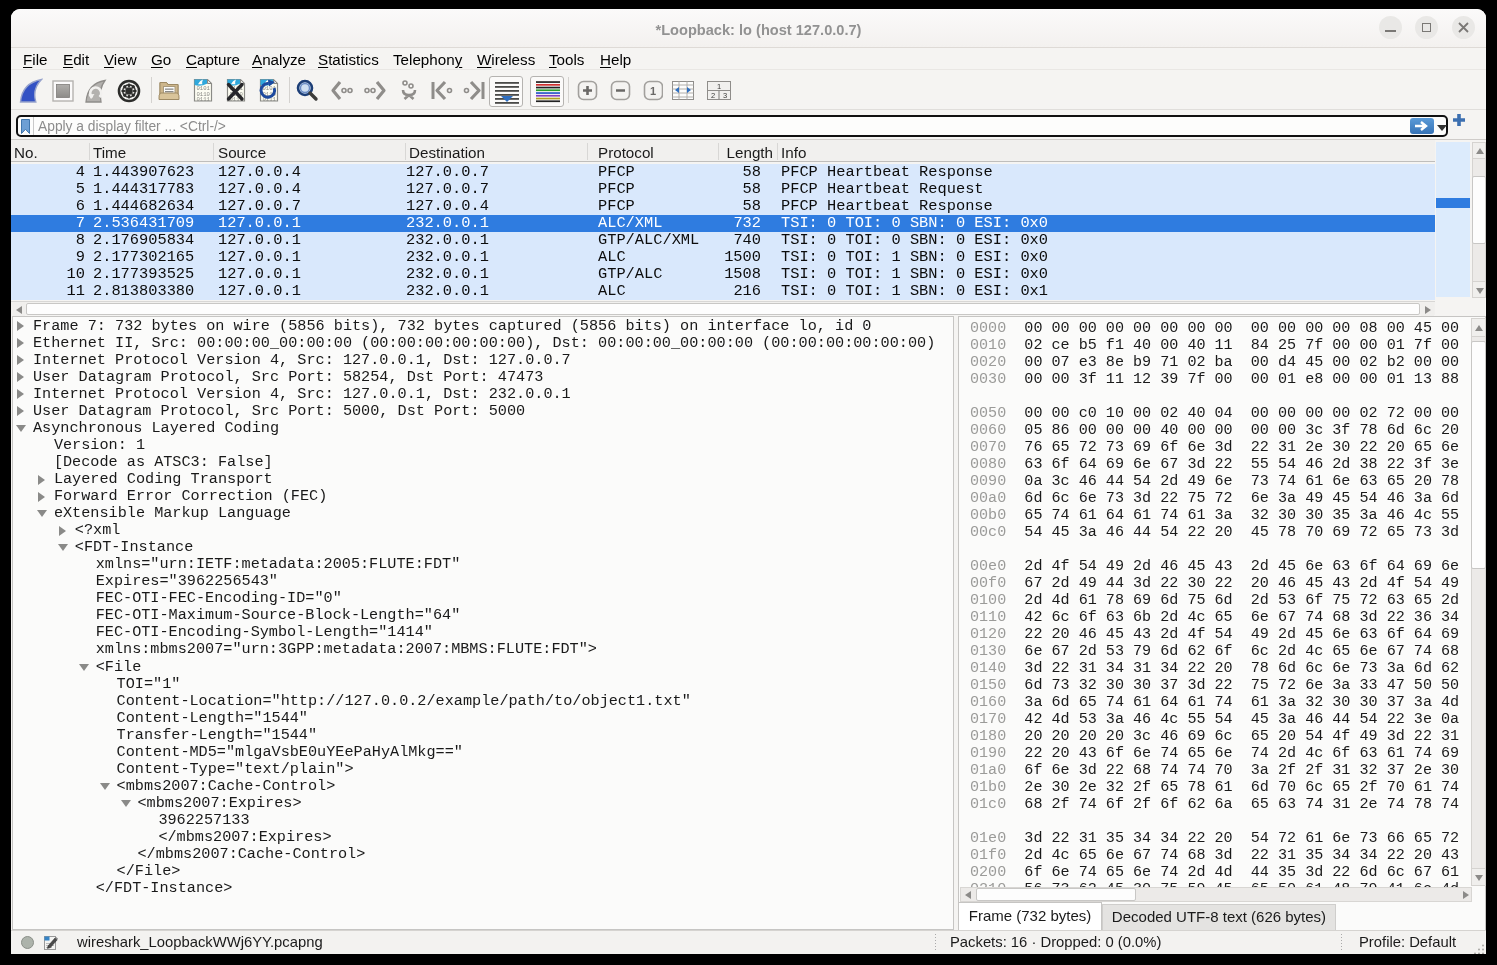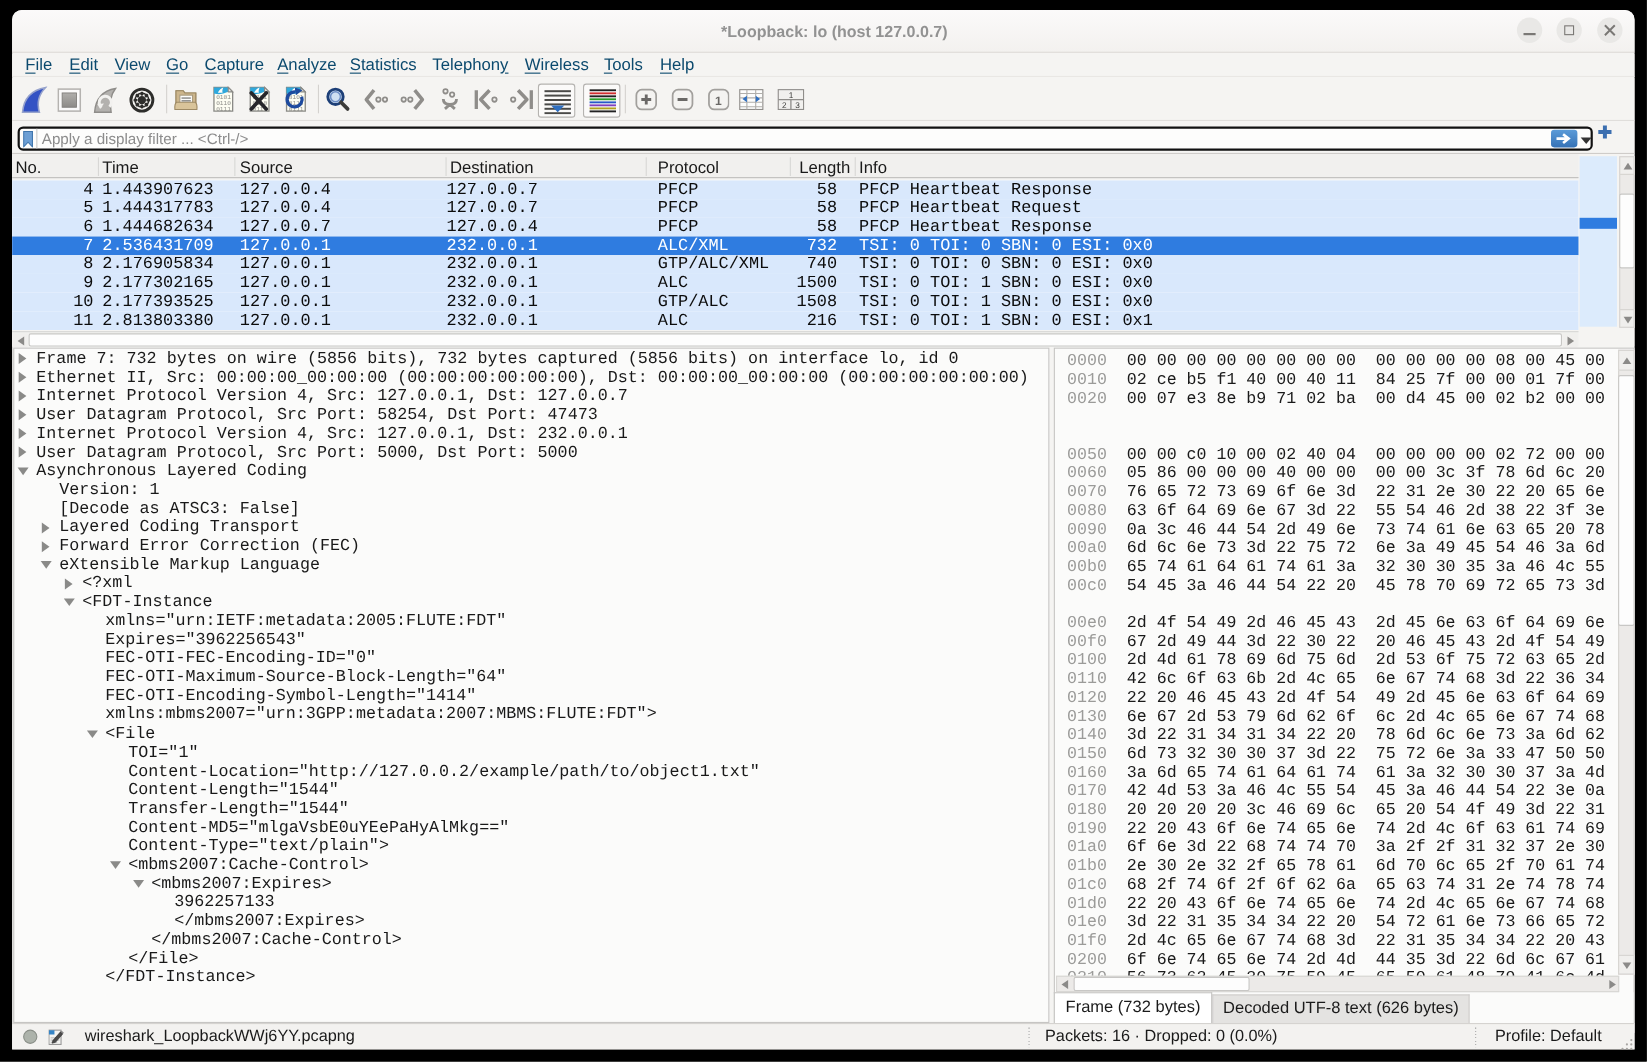--- a/index.html
+++ b/index.html
@@ -7,21 +7,21 @@
 #win{position:absolute;left:11px;top:9px;width:1475px;height:945px;
   background:#f5f4f2;border-radius:9px 9px 0 0;overflow:hidden;}
 .abs{position:absolute;}
 
 #titlebar{left:0;top:0;width:100%;height:39px;
   background:linear-gradient(#fbfafa,#f3f1ef);border-bottom:1px solid #dedad6;}
 #title{left:10px;width:100%;text-align:center;top:13px;font-weight:bold;font-size:14.6px;color:#929292;}
 .wbtn{width:23px;height:23px;border-radius:50%;background:#e9e8e6;top:7px;}
 
 #menubar{left:0;top:40px;width:100%;height:21px;background:#f5f4f2;border-bottom:1px solid #e9e7e4;}
-.mi{top:2px;font-size:15.2px;color:#0c4a6e;}
+.mi{top:2px;font-size:15.2px;color:#000000;}
 .mi u{text-decoration-thickness:1px;text-underline-offset:2px;}
 
 #toolbar{left:0;top:62px;width:100%;height:39px;background:#f5f4f2;border-bottom:1px solid #e0dedb;}
 .tsep{width:1px;height:26px;top:6px;background:#d4d2cf;}
 
 #filterrow{left:0;top:101px;width:100%;height:30px;background:#f5f4f2;border-bottom:1px solid #cfccc9;}
 #filterbox{left:5px;top:5px;width:1432px;height:22px;background:#fdfdfc;border:2px solid #111;border-radius:5px;}
 #fbsep{left:15px;top:0px;width:1px;height:18px;background:#c9c9c9;}
 #ftext{left:20px;top:2px;font-size:13.8px;color:#8c8c8c;}
 #fgo{left:1392px;top:1px;width:24px;height:16px;border-radius:3px;background:linear-gradient(#5b9bd8,#3572b6);}
@@ -425,20 +425,21 @@
 <div class="dline" style="left:145.4px;top:494.95px">3962257133</div>
 <div class="dline" style="left:145.4px;top:512.00px">&lt;/mbms2007:Expires&gt;</div>
 <div class="dline" style="left:124.5px;top:529.05px">&lt;/mbms2007:Cache-Control&gt;</div>
 <div class="dline" style="left:103.6px;top:546.10px">&lt;/File&gt;</div>
 <div class="dline" style="left:82.7px;top:563.15px">&lt;/FDT-Instance&gt;</div>
 </div>
 <div id="hexpane" class="abs">
 <div class="xrow" style="top:3.0px"><span class="a">0000</span>  00 00 00 00 00 00 00 00  00 00 00 00 08 00 45 00</div>
 <div class="xrow" style="top:20.0px"><span class="a">0010</span>  02 ce b5 f1 40 00 40 11  84 25 7f 00 00 01 7f 00</div>
 <div class="xrow" style="top:37.0px"><span class="a">0020</span>  00 07 e3 8e b9 71 02 ba  00 d4 45 00 02 b2 00 00</div>
+<div class="xrow" style="top:54.0px"><span class="a">0030</span>  00 00 3f 11 12 39 7f 00  00 01 e8 00 00 01 13 88</div>
 <div class="xrow" style="top:88.0px"><span class="a">0050</span>  00 00 c0 10 00 02 40 04  00 00 00 00 02 72 00 00</div>
 <div class="xrow" style="top:105.0px"><span class="a">0060</span>  05 86 00 00 00 40 00 00  00 00 3c 3f 78 6d 6c 20</div>
 <div class="xrow" style="top:122.0px"><span class="a">0070</span>  76 65 72 73 69 6f 6e 3d  22 31 2e 30 22 20 65 6e</div>
 <div class="xrow" style="top:139.0px"><span class="a">0080</span>  63 6f 64 69 6e 67 3d 22  55 54 46 2d 38 22 3f 3e</div>
 <div class="xrow" style="top:156.0px"><span class="a">0090</span>  0a 3c 46 44 54 2d 49 6e  73 74 61 6e 63 65 20 78</div>
 <div class="xrow" style="top:173.0px"><span class="a">00a0</span>  6d 6c 6e 73 3d 22 75 72  6e 3a 49 45 54 46 3a 6d</div>
 <div class="xrow" style="top:190.0px"><span class="a">00b0</span>  65 74 61 64 61 74 61 3a  32 30 30 35 3a 46 4c 55</div>
 <div class="xrow" style="top:207.0px"><span class="a">00c0</span>  54 45 3a 46 44 54 22 20  45 78 70 69 72 65 73 3d</div>
 <div class="xrow" style="top:241.0px"><span class="a">00e0</span>  2d 4f 54 49 2d 46 45 43  2d 45 6e 63 6f 64 69 6e</div>
 <div class="xrow" style="top:258.0px"><span class="a">00f0</span>  67 2d 49 44 3d 22 30 22  20 46 45 43 2d 4f 54 49</div>
@@ -448,21 +449,20 @@
 <div class="xrow" style="top:326.0px"><span class="a">0130</span>  6e 67 2d 53 79 6d 62 6f  6c 2d 4c 65 6e 67 74 68</div>
 <div class="xrow" style="top:343.0px"><span class="a">0140</span>  3d 22 31 34 31 34 22 20  78 6d 6c 6e 73 3a 6d 62</div>
 <div class="xrow" style="top:360.0px"><span class="a">0150</span>  6d 73 32 30 30 37 3d 22  75 72 6e 3a 33 47 50 50</div>
 <div class="xrow" style="top:377.0px"><span class="a">0160</span>  3a 6d 65 74 61 64 61 74  61 3a 32 30 30 37 3a 4d</div>
 <div class="xrow" style="top:394.0px"><span class="a">0170</span>  42 4d 53 3a 46 4c 55 54  45 3a 46 44 54 22 3e 0a</div>
 <div class="xrow" style="top:411.0px"><span class="a">0180</span>  20 20 20 20 3c 46 69 6c  65 20 54 4f 49 3d 22 31</div>
 <div class="xrow" style="top:428.0px"><span class="a">0190</span>  22 20 43 6f 6e 74 65 6e  74 2d 4c 6f 63 61 74 69</div>
 <div class="xrow" style="top:445.0px"><span class="a">01a0</span>  6f 6e 3d 22 68 74 74 70  3a 2f 2f 31 32 37 2e 30</div>
 <div class="xrow" style="top:462.0px"><span class="a">01b0</span>  2e 30 2e 32 2f 65 78 61  6d 70 6c 65 2f 70 61 74</div>
 <div class="xrow" style="top:479.0px"><span class="a">01c0</span>  68 2f 74 6f 2f 6f 62 6a  65 63 74 31 2e 74 78 74</div>
-<div class="xrow" style="top:496.0px"><span class="a">01d0</span>  22 20 43 6f 6e 74 65 6e  74 2d 4c 65 6e 67 74 68</div>
 <div class="xrow" style="top:513.0px"><span class="a">01e0</span>  3d 22 31 35 34 34 22 20  54 72 61 6e 73 66 65 72</div>
 <div class="xrow" style="top:530.0px"><span class="a">01f0</span>  2d 4c 65 6e 67 74 68 3d  22 31 35 34 34 22 20 43</div>
 <div class="xrow" style="top:547.0px"><span class="a">0200</span>  6f 6e 74 65 6e 74 2d 4d  44 35 3d 22 6d 6c 67 61</div>
 <div class="xrow" style="top:564.0px"><span class="a">0210</span>  56 73 62 45 30 75 59 45  65 50 61 48 79 41 6c 4d</div>
 <div class="abs" style="left:0;top:585px;width:526px;height:38px;background:#fbfbfa"></div>
 <div class="abs" style="left:1px;top:570px;width:512px;height:15px;background:#eceae8;border:1px solid #d8d6d3">
         <div class="arr" style="left:4px;top:3px;border-top:4px solid transparent;border-bottom:4px solid transparent;border-right:6px solid #8b8a88"></div>
         <div class="abs sbthumb" style="left:15px;top:0px;width:160px;height:13px"></div>
         <div class="arr" style="left:502px;top:3px;border-top:4px solid transparent;border-bottom:4px solid transparent;border-left:6px solid #8b8a88"></div>
       </div>

